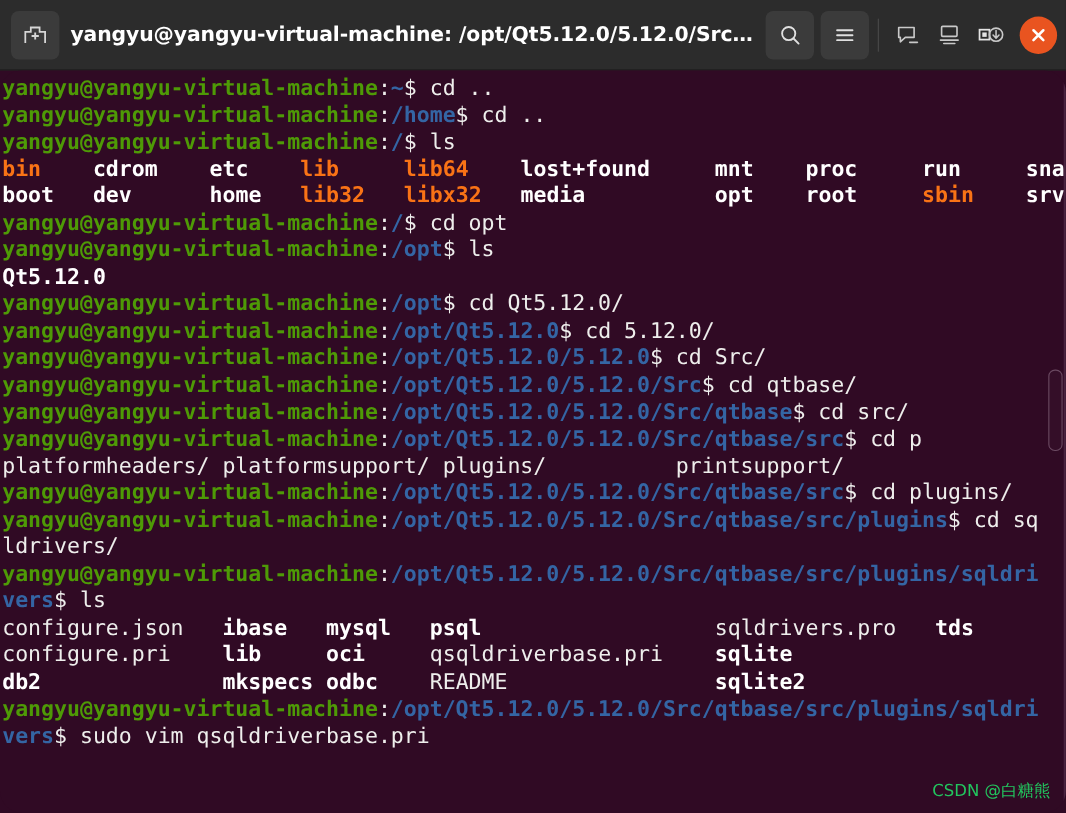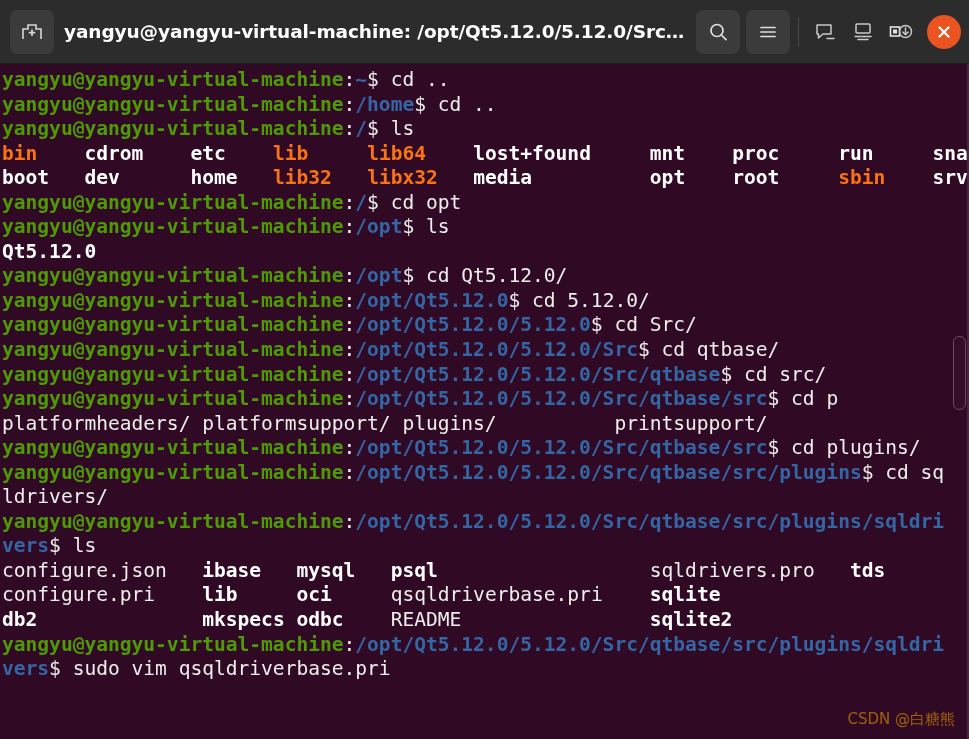--- a/index.html
+++ b/index.html
@@ -92,20 +92,21 @@
   }
 
   
   .term {
     flex: 1 1 auto;
     position: relative;
     background: #300a24;
     overflow: hidden;
     padding: 4px 0 0 2px;
     box-sizing: border-box;
+    border-radius: 20px;
   }
   .term-lines {
     font-family: "DejaVu Sans Mono", "Liberation Mono", monospace;
     font-size: 19.6px;
     line-height: 24.55px;
     white-space: pre;
     letter-spacing: -0.02px;
   }
   .ln { height: 24.55px; }
 
@@ -139,21 +140,21 @@
     position: absolute;
     right: 0; top: 0; bottom: 0;
     width: 2px;
     background: #4a2440;
   }
 
   .watermark {
     position: absolute;
     right: 14px;
     bottom: 10px;
-    color: #a16207;
+    color: #22c55e;
     font-family: "DejaVu Sans", "Liberation Sans", sans-serif;
     font-size: 15px;
     user-select: none;
   }
 </style>
 </head>
 <body>
 
 <div id="app">
 

